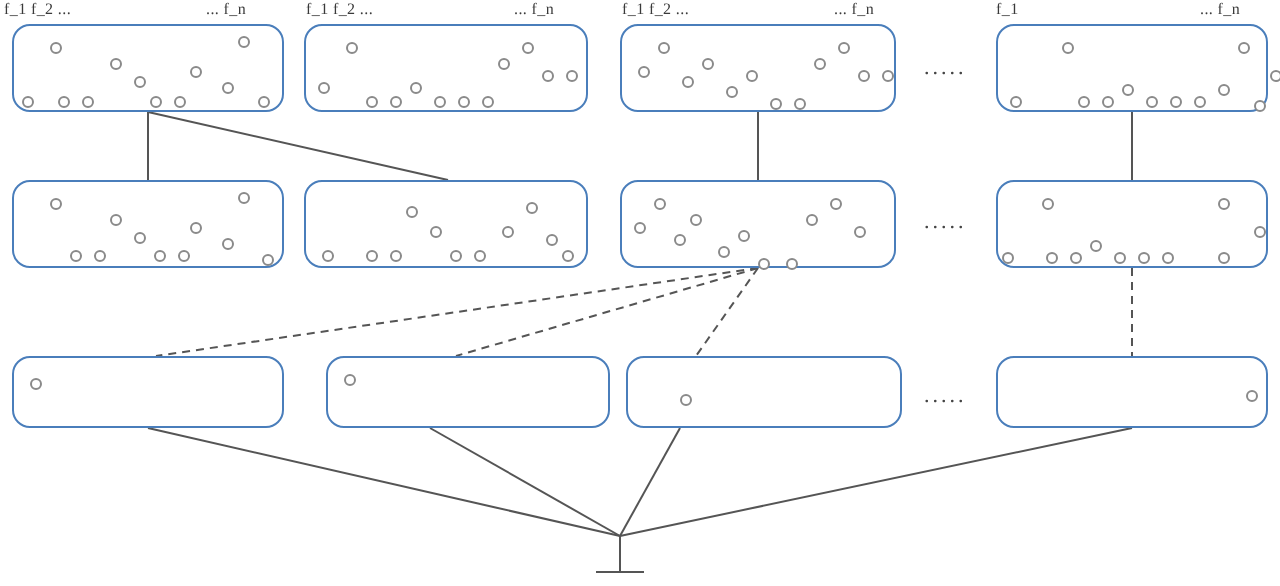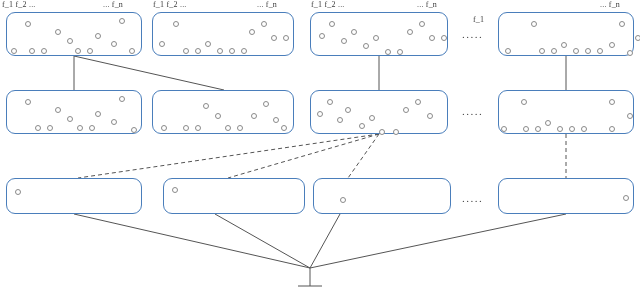--- a/index.html
+++ b/index.html
@@ -197,18 +197,18 @@
     </div>
     <div class="node-box" style="left: 498px; top: 178px; width: 136px; height: 36px;">
       <span class="dot" style="left: 124px; top: 16px;"></span>
     </div>
     <div class="col-label" style="left: 2px; top: 0px;">f_1 f_2 ...</div>
     <div class="col-label" style="left: 103px; top: 0px;">... f_n</div>
     <div class="col-label" style="left: 153px; top: 0px;">f_1 f_2 ...</div>
     <div class="col-label" style="left: 257px; top: 0px;">... f_n</div>
     <div class="col-label" style="left: 311px; top: 0px;">f_1 f_2 ...</div>
     <div class="col-label" style="left: 417px; top: 0px;">... f_n</div>
-    <div class="col-label" style="left: 473px; top: 0px; margin-top: 15px;">f_1</div>
+    <div class="col-label" style="left: 498px; top: 0px;">f_1</div>
     <div class="col-label" style="left: 600px; top: 0px;">... f_n</div>
     <div class="ellipsis" style="left: 462px; top: 28px;">.....</div>
     <div class="ellipsis" style="left: 462px; top: 105px;">.....</div>
     <div class="ellipsis" style="left: 462px; top: 192px;">.....</div>
   </div>
 
 </body></html>

